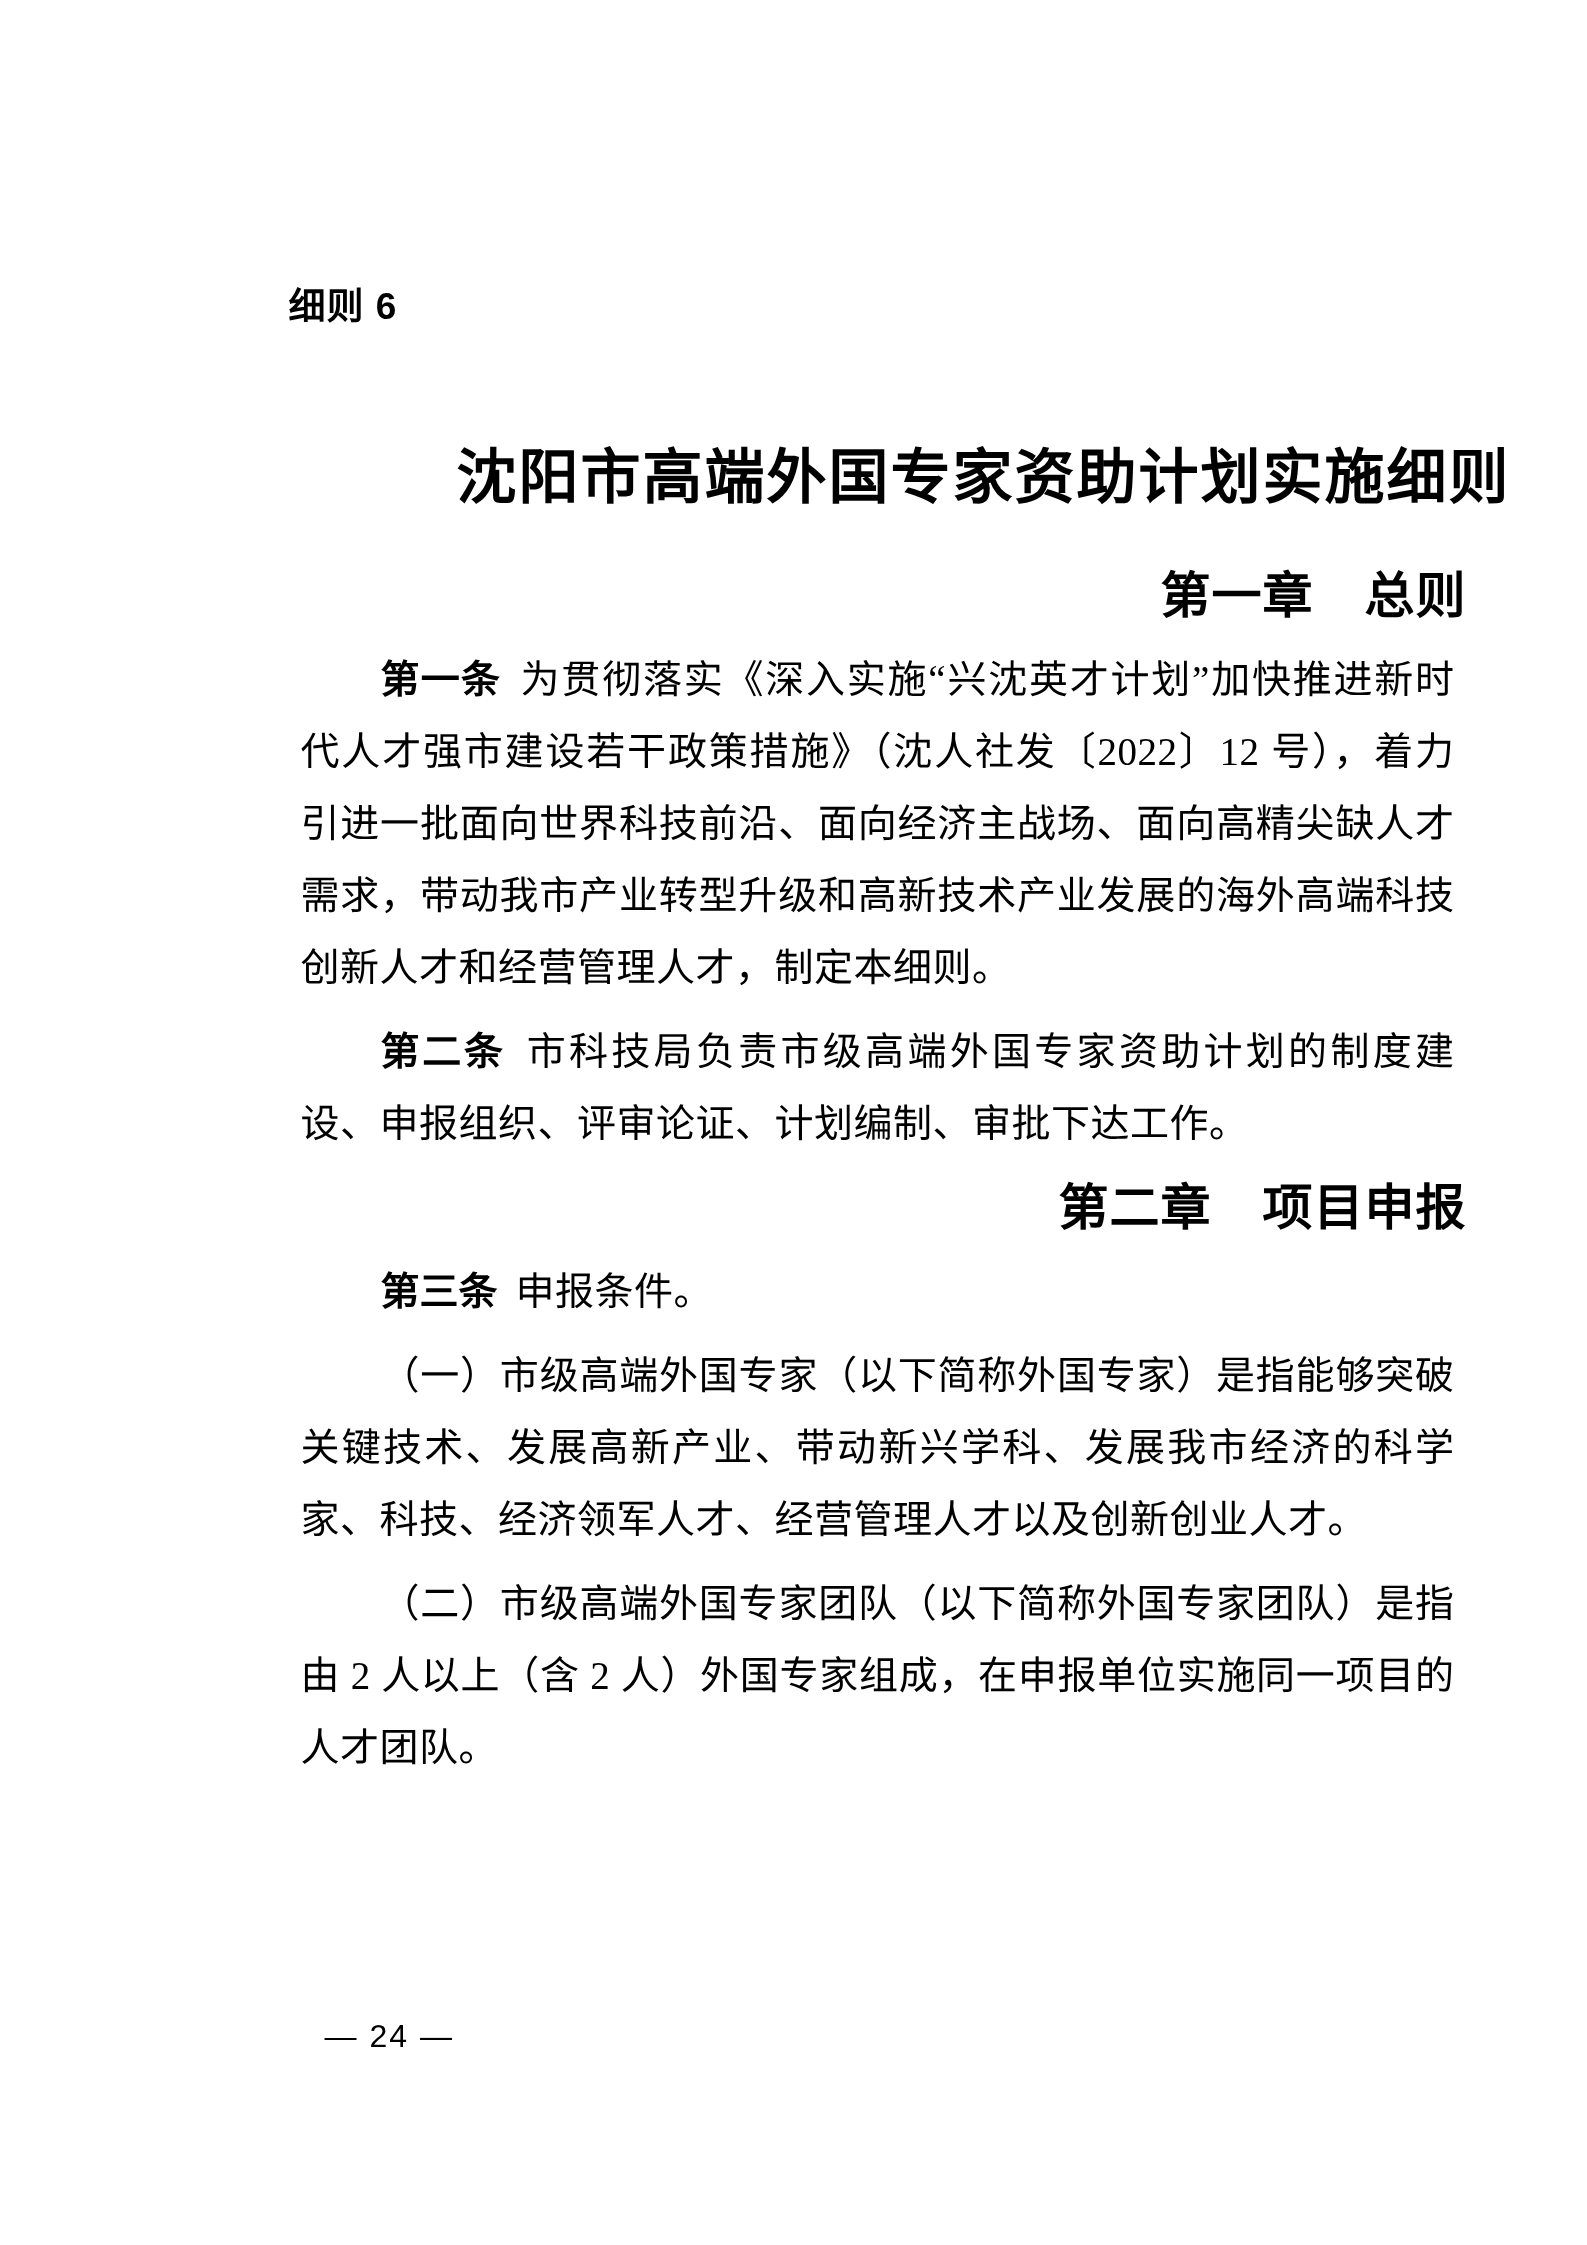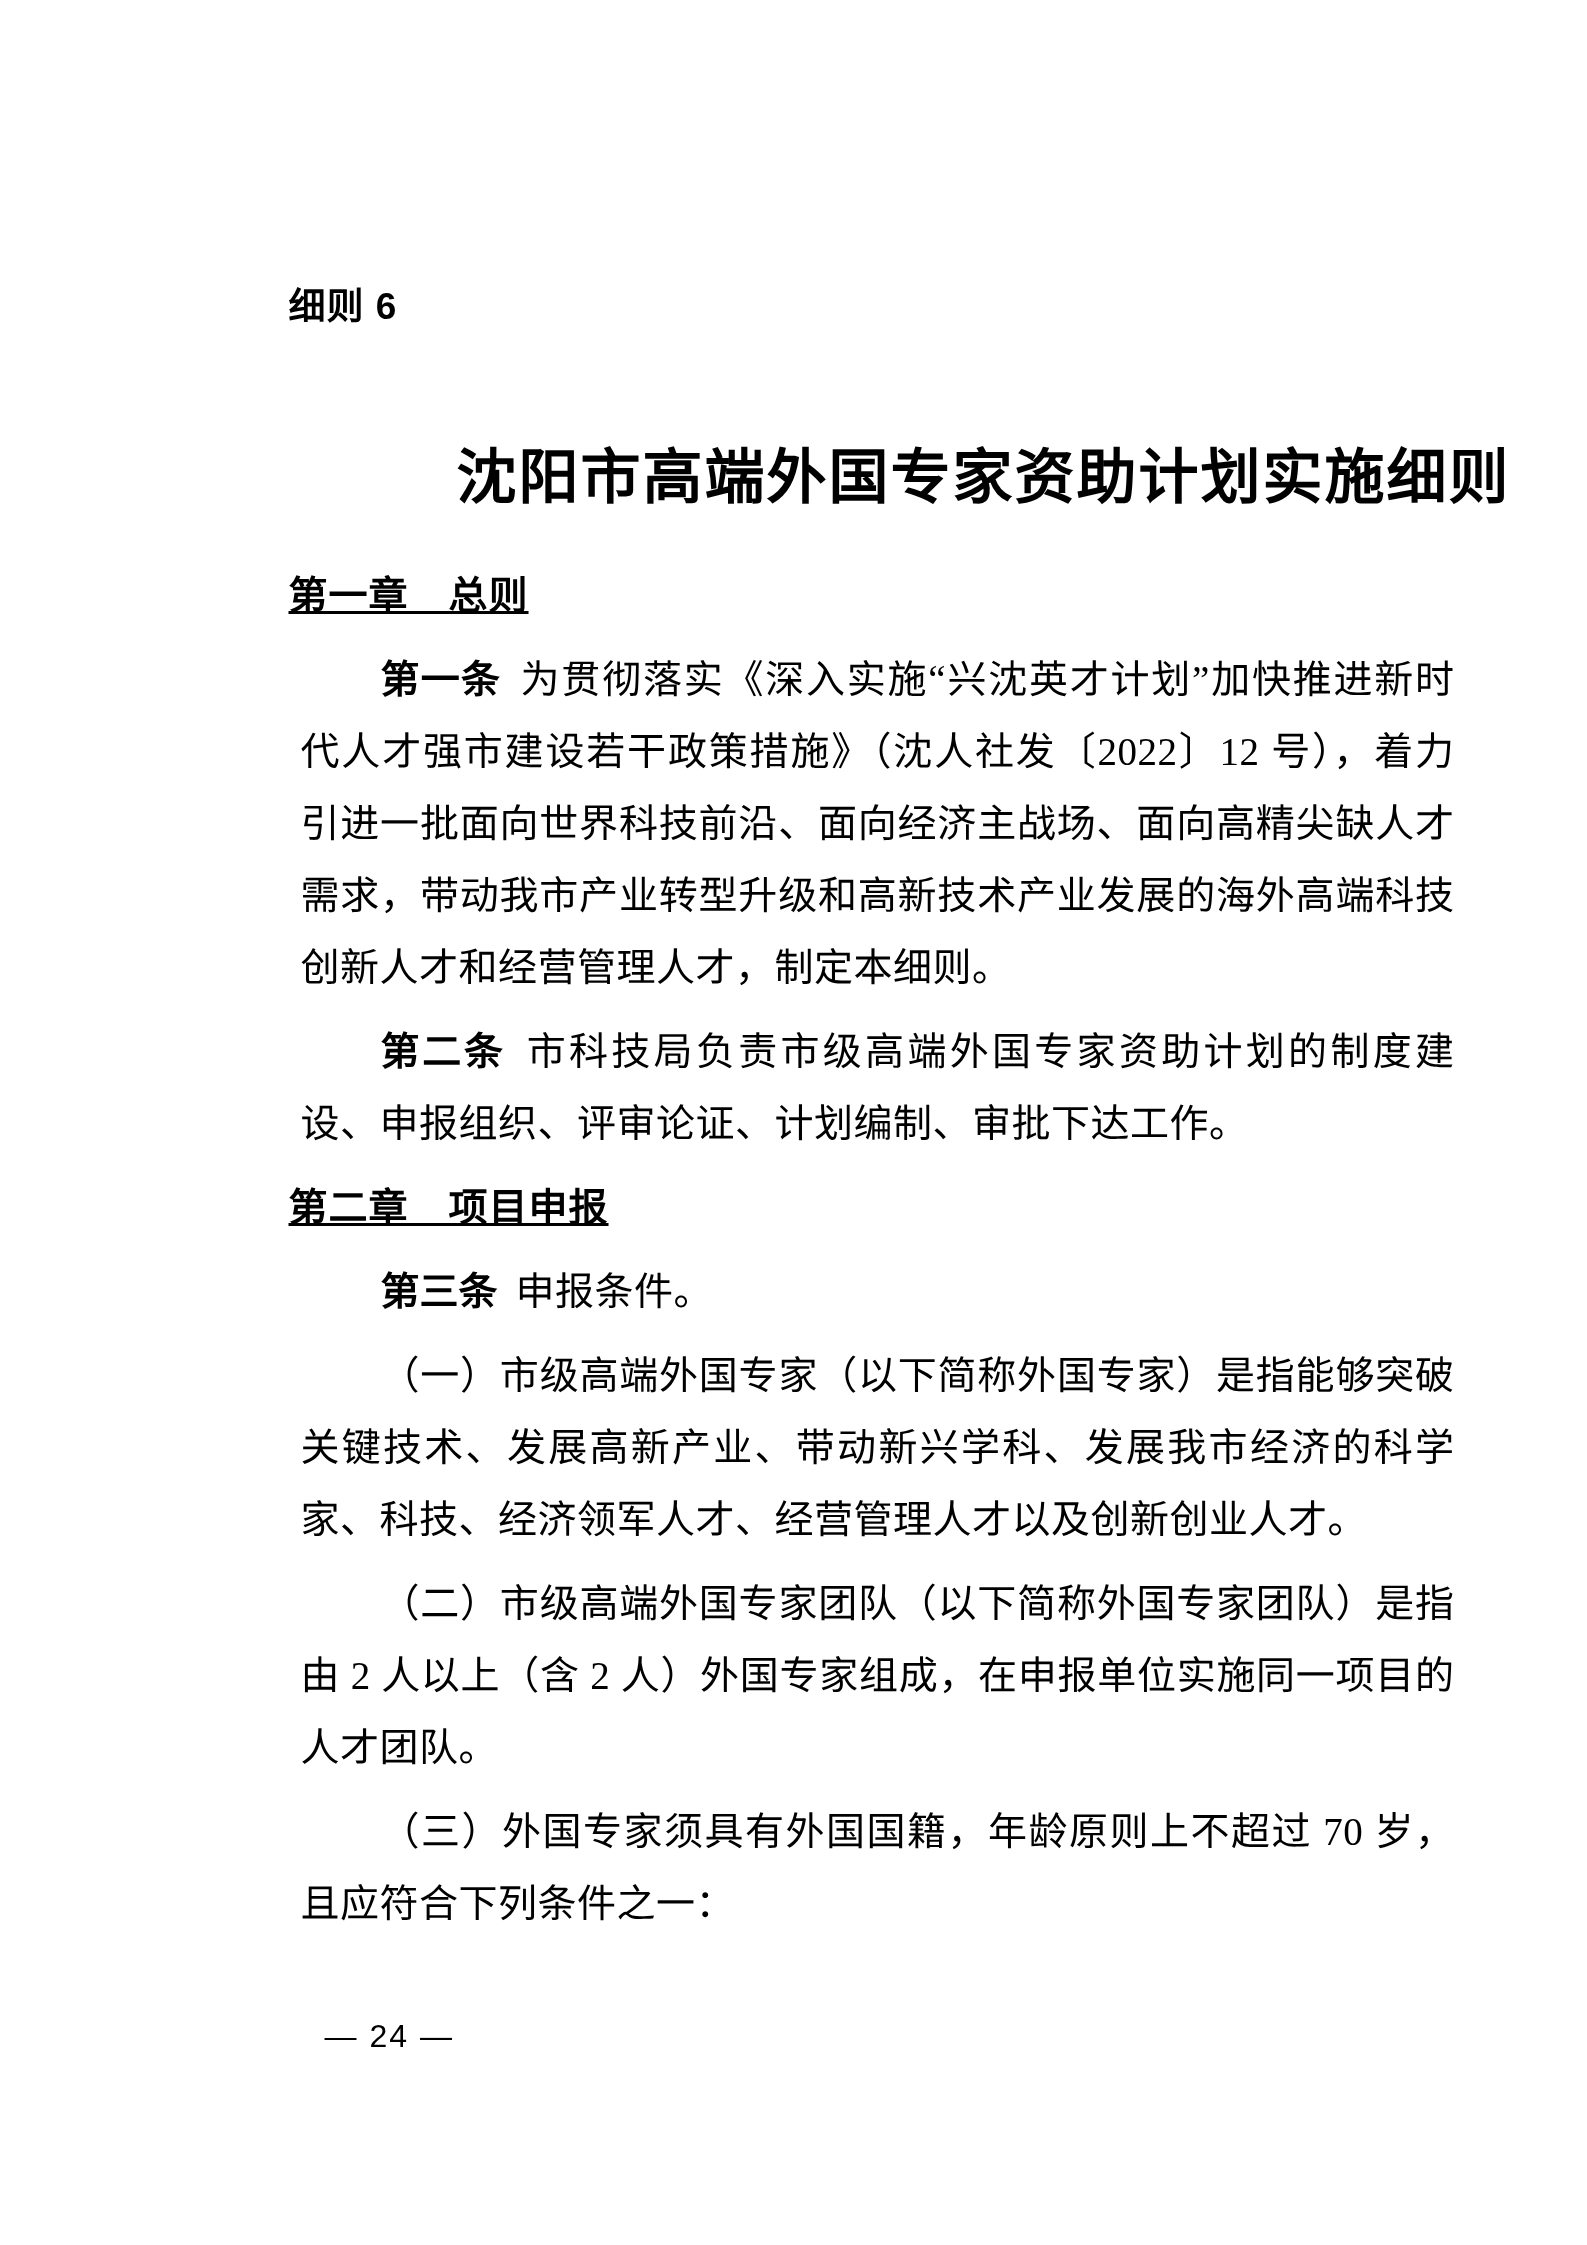--- a/index.html
+++ b/index.html
@@ -54,27 +54,26 @@
     position: absolute;
     left: 212px;
     top: 560px;
     width: 1178px;
   }
 
   
   .chapter {
     font-family: "Liberation Sans", "DejaVu Sans", sans-serif;
     font-weight: 700;
-    font-size: 39px;
-    text-align: left;
+    font-size: 50px;
+    text-align: right;
     line-height: 72px;
     letter-spacing: 1px;
     white-space: pre;
     margin: 0;
-    text-decoration: underline;
   }
 
   
   .para {
     font-family: "Liberation Serif", "DejaVu Serif", serif;
     font-size: 39px;
     line-height: 72px;
     text-align: justify;
     text-align-last: left;
     text-justify: inter-character;
@@ -127,19 +126,18 @@
     <p class="para"><span class="art-no">第二条</span><span class="gap"></span><span>市科技局负责市级高端外国专家资助计划的制度建设、申报组织、评审论证、计划编制、审批下达工作。</span></p>
 
     <p class="chapter">第二章　项目申报</p>
 
     <p class="para"><span class="art-no">第三条</span><span class="gap"></span><span>申报条件。</span></p>
 
     <p class="para">（一）市级高端外国专家（以下简称外国专家）是指能够突破关键技术、发展高新产业、带动新兴学科、发展我市经济的科学家、科技、经济领军人才、经营管理人才以及创新创业人才。</p>
 
     <p class="para">（二）市级高端外国专家团队（以下简称外国专家团队）是指由 2 人以上（含 2 人）外国专家组成，在申报单位实施同一项目的人才团队。</p>
 
-    <p class="para">（三）外国专家须具有外国国籍，年龄原则上不超过 70 岁，且应符合下列条件之一：</p>
 
   </div>
 
   <div class="page-footer">— 24 —</div>
 
 </div>
 
 </body></html>

